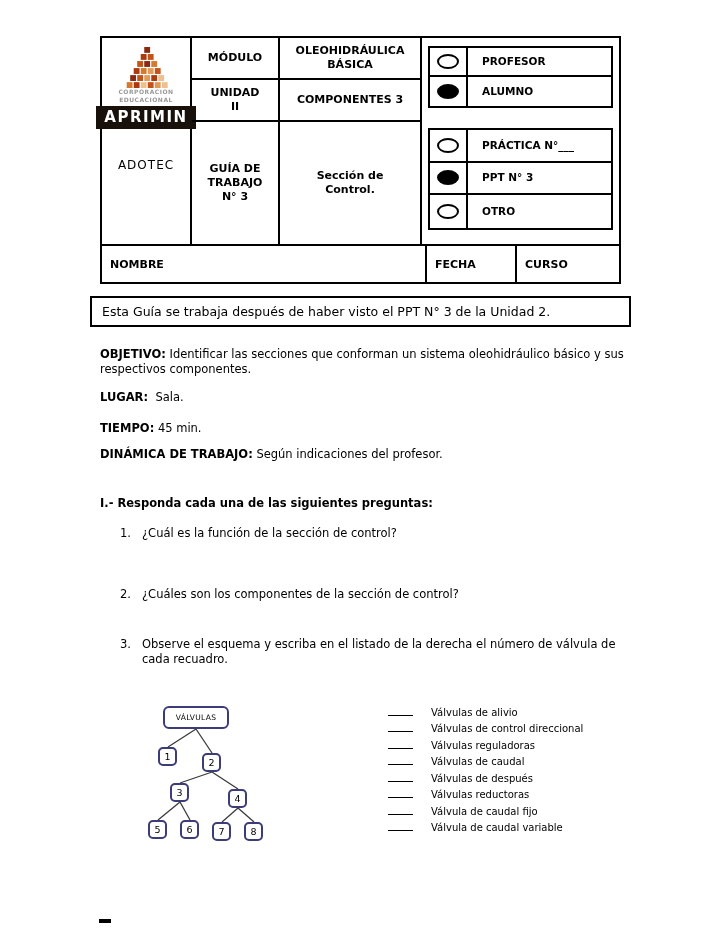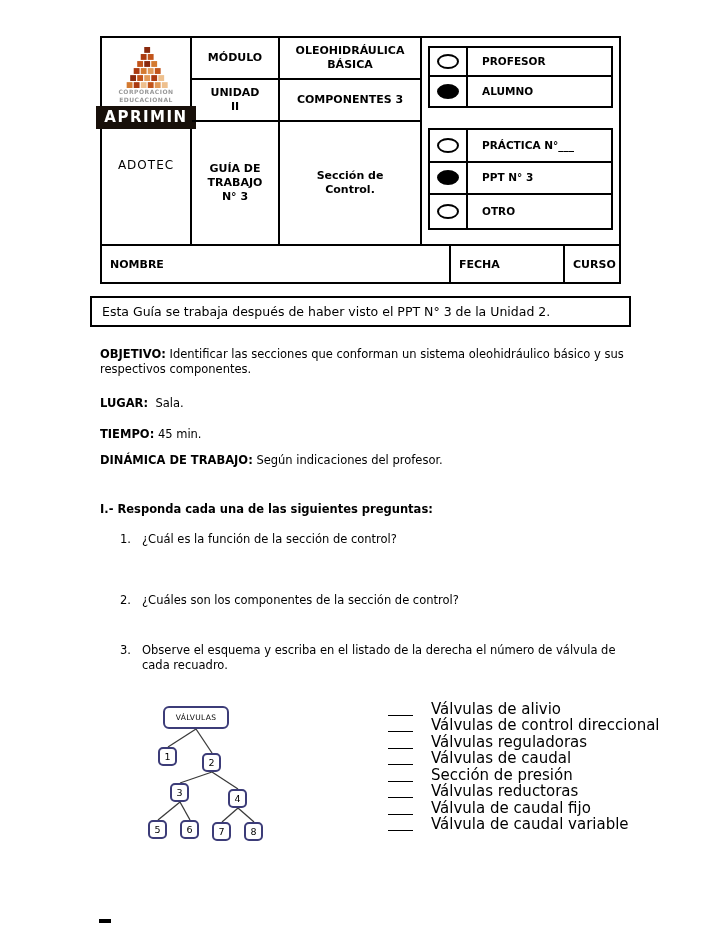--- a/index.html
+++ b/index.html
@@ -16,21 +16,21 @@
     grid-template-columns:90px 88px 142px 1fr;
     grid-template-rows:42px 42px 1fr 36px;
   }
   .hcell {
     border-right:2px solid #000; border-bottom:2px solid #000;
     display:flex; align-items:center; justify-content:center; text-align:center;
     font-weight:700; font-size:11px; line-height:1.25; white-space:pre-line; padding:2px;
   }
   .logo-cell { grid-column:1; grid-row:1/4; flex-direction:column; justify-content:flex-start; padding-top:9px; }
   .right-cell { grid-column:4; grid-row:1/4; border-right:none; position:relative; display:block; }
-  .bottom-row { grid-column:1/5; grid-row:4; display:flex;gap:24px; }
+  .bottom-row { grid-column:1/5; grid-row:4; display:flex; }
   .bfield { display:flex; align-items:center; padding-left:8px; font-weight:700; font-size:11px; }
   .b-nombre { width:323px; }
   .b-fecha  { width:90px; border-left:2px solid #000; }
   .b-curso  { flex:1; border-left:2px solid #000; }
 
   
   .org { font-size:6px; color:#999; letter-spacing:.5px; line-height:1.35; font-weight:700; }
   .brand { background:#18100a; color:#fff; font-size:15px; font-weight:700; letter-spacing:1.5px; padding:2px 8px; margin-top:2px; }
   .adotec { margin-top:29px; font-size:12px; font-weight:400; letter-spacing:1px; }
 
@@ -46,21 +46,21 @@
 
   
   .notice {
     position:absolute; left:90px; top:296px; width:541px; height:31px;
     border:2px solid #000; display:flex; align-items:center; padding-left:10px; font-size:12.5px;
   }
 
   
   .bodytext { position:absolute; left:100px; top:345px; width:527px; font-size:11.5px; line-height:15px; }
   .p-objetivo { margin-top:2px; }
-  .p-lugar    { margin-top:19px; }
+  .p-lugar    { margin-top:13px; }
   .p-tiempo   { margin-top:16px; }
   .p-dinamica { margin-top:11px; }
   .q-title    { margin-top:34px; font-weight:700; }
   .question   { display:flex; padding-left:20px; }
   .q1 { margin-top:15px; } .q2 { margin-top:46px; } .q3 { margin-top:35px; }
   .qnum { width:22px; flex:none; }
   .qtext { flex:1; }
   b.lbl { font-weight:700; }
 
   
@@ -71,21 +71,21 @@
     border:2px solid #3c3c78; border-radius:6px; background:#fff;
     display:flex; align-items:center; justify-content:center; font-size:7.5px; letter-spacing:.3px;
   }
   .tnode {
     position:absolute; width:19px; height:19px;
     border:2px solid #3c3c78; border-radius:5px; background:#fff;
     display:flex; align-items:center; justify-content:center; font-size:9.5px;
   }
 
   
-  .vlist { position:absolute; left:388px; top:701px; font-size:15px; }
+  .vlist { position:absolute; left:388px; top:701px; font-size:10px; }
   .vrow  { display:flex; align-items:flex-end; height:16.5px; }
   .blank { width:25px; border-bottom:1.5px solid #000; height:12px; flex:none; margin-right:18px; margin-bottom:2px; }
 
   .footer-mark { position:absolute; left:99px; top:919px; width:12px; height:4px; background:#000; }
 </style>
 </head>
 <body>
 
 <div class="page">
 
@@ -230,21 +230,21 @@
     <div class="vrow">
       <span class="blank"></span>
       <span>Válvulas reguladoras</span>
     </div>
     <div class="vrow">
       <span class="blank"></span>
       <span>Válvulas de caudal</span>
     </div>
     <div class="vrow">
       <span class="blank"></span>
-      <span>Sección de presión</span>
+      <span>Válvulas de después</span>
     </div>
     <div class="vrow">
       <span class="blank"></span>
       <span>Válvulas reductoras</span>
     </div>
     <div class="vrow">
       <span class="blank"></span>
       <span>Válvula de caudal fijo</span>
     </div>
     <div class="vrow">

